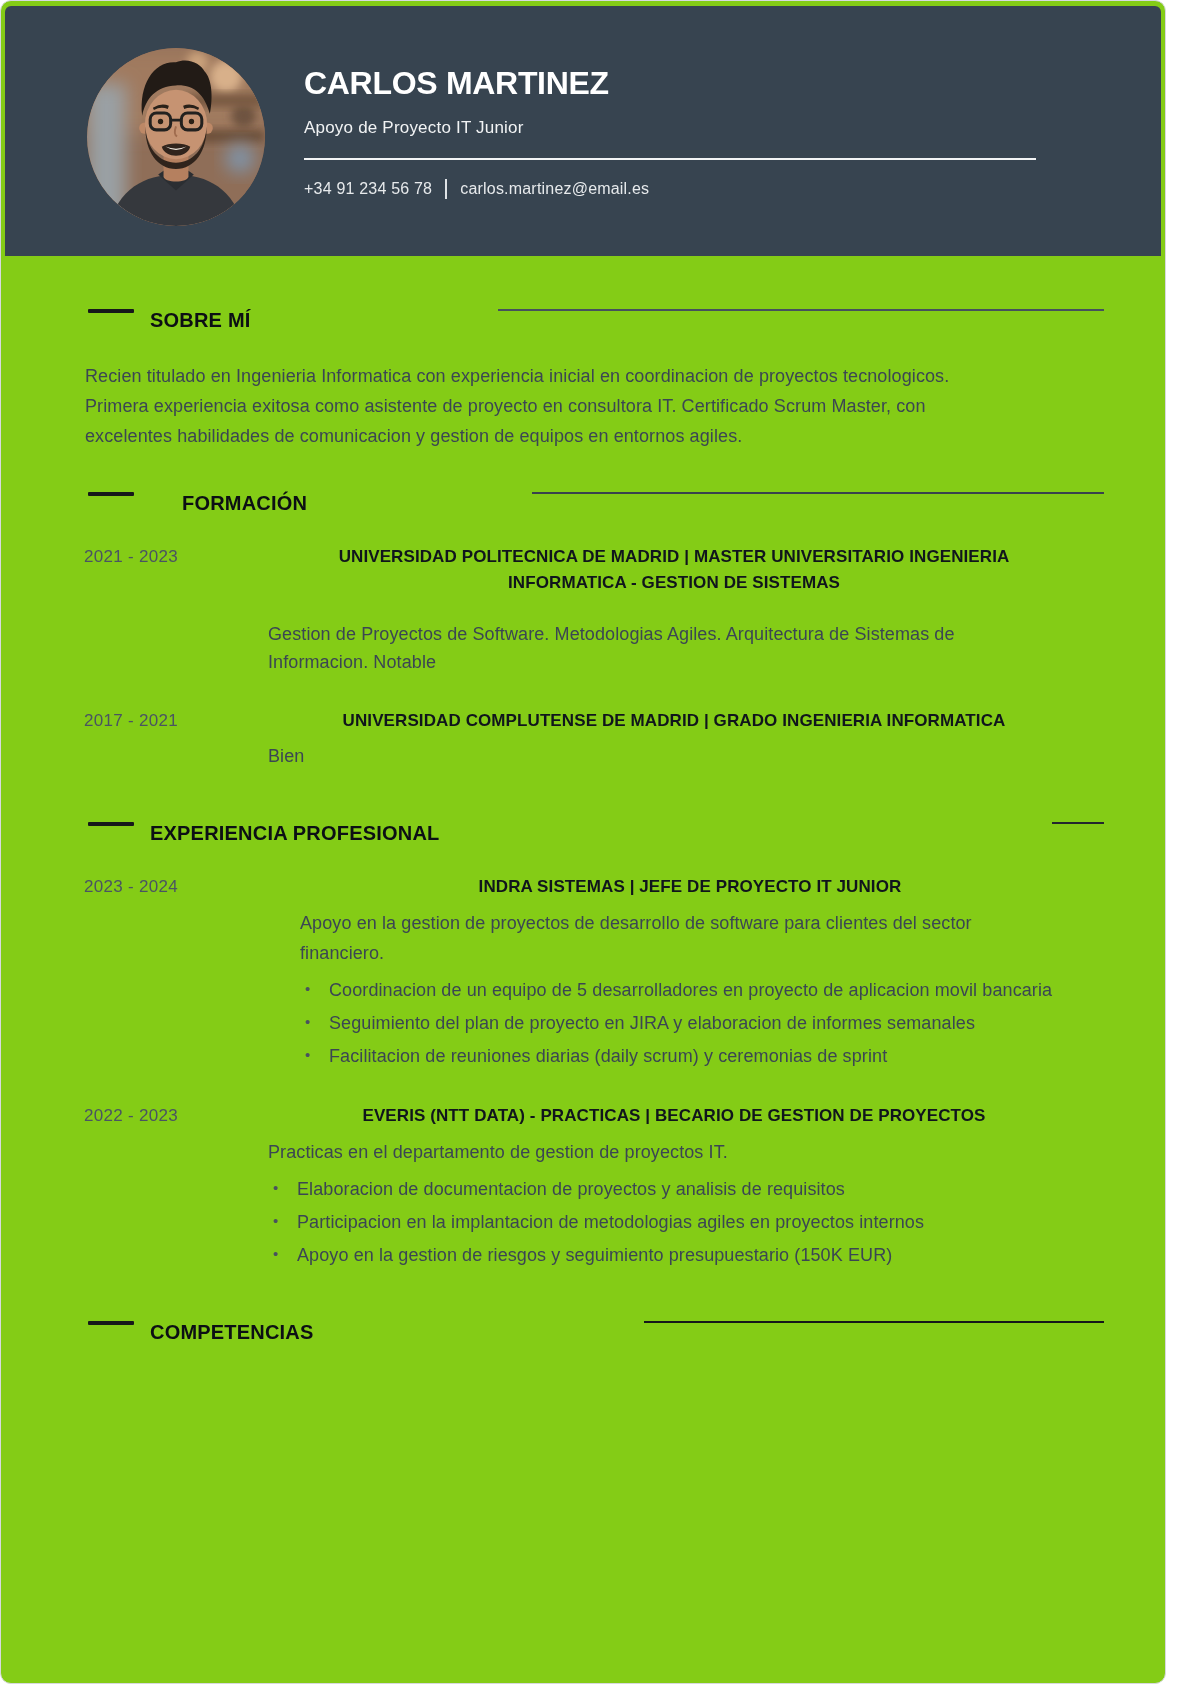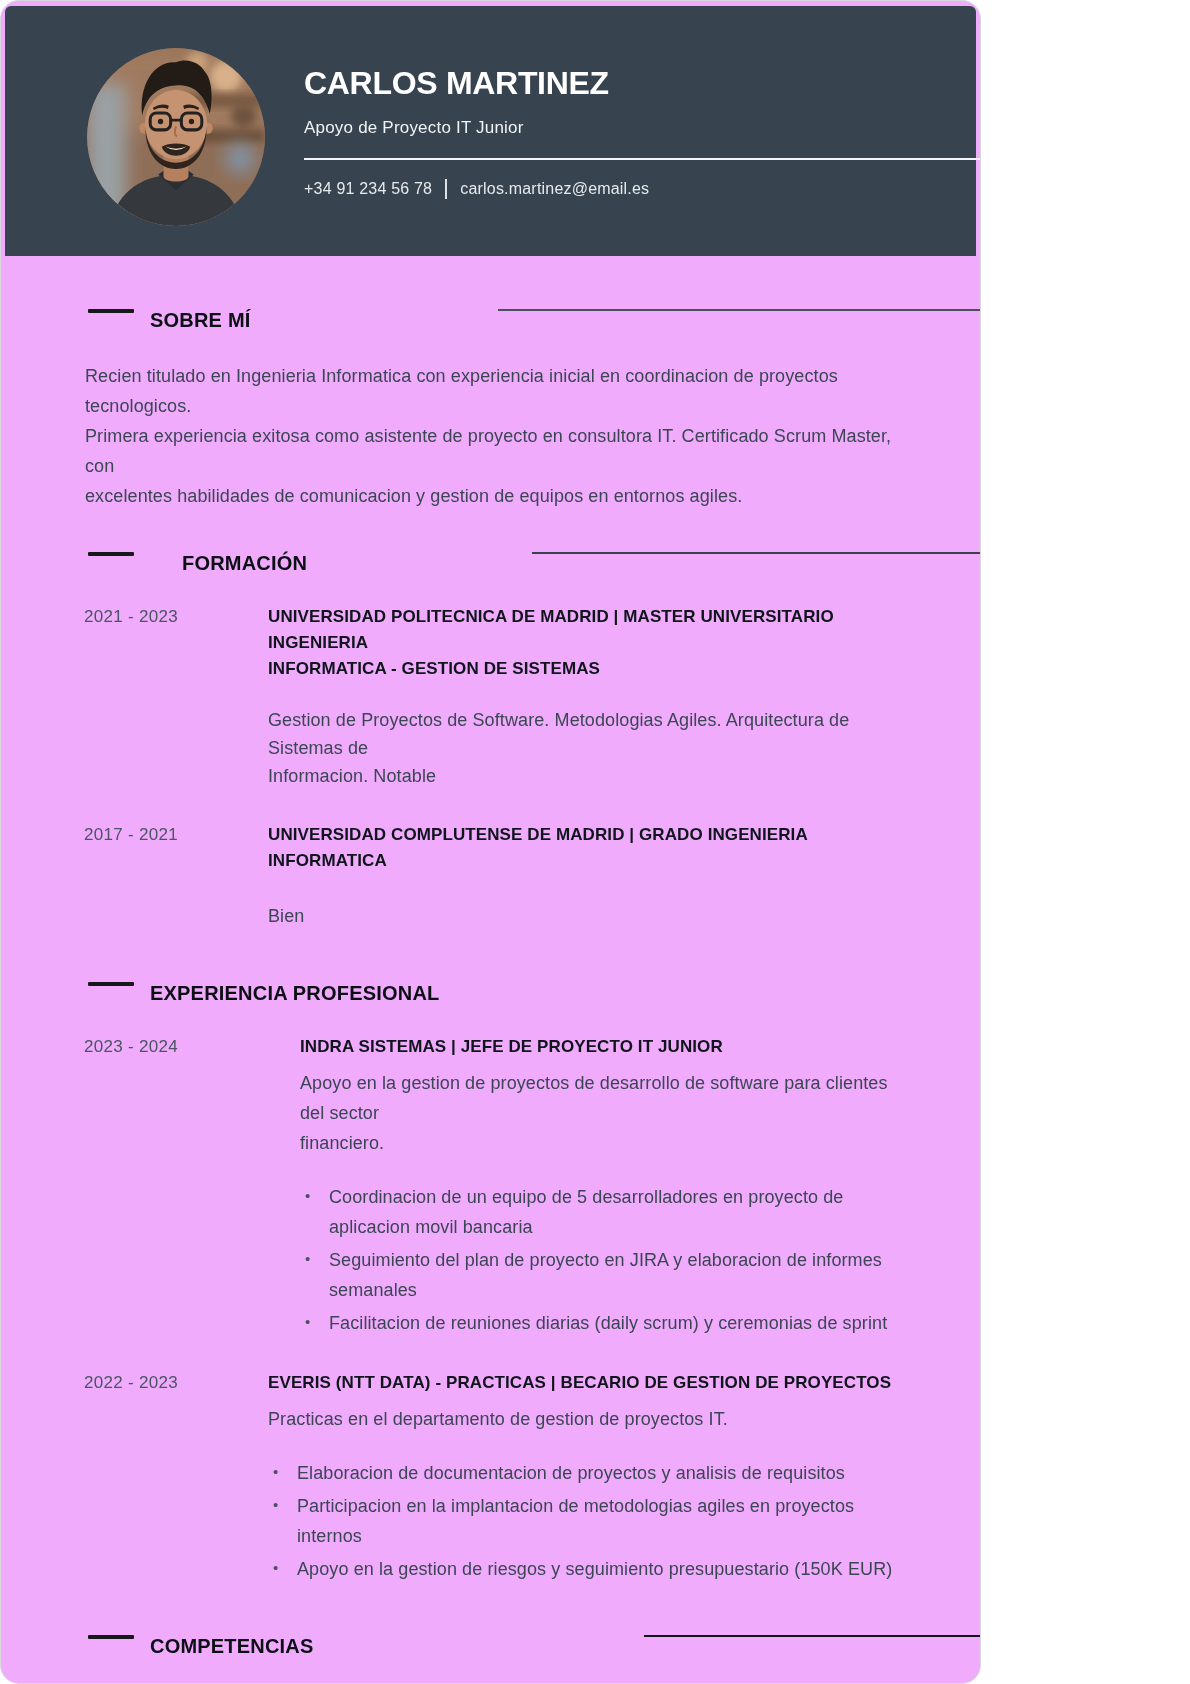--- a/index.html
+++ b/index.html
@@ -4,24 +4,24 @@
 <style>
   * { margin: 0; padding: 0; box-sizing: border-box; }
   html, body { background: #ffffff; }
   body {
     width: 1190px; height: 1684px;
     font-family: "Liberation Sans", "DejaVu Sans", sans-serif;
     color: #3b4653;
     overflow: hidden;
   }
   .page {
-    width: 981px; height: 1684px;
-    background: #f0abfc;
+    width: 1166px; height: 1684px;
+    background: #84cc16;
     border: 1px solid #d7d9de;
-    border-radius: 19px;
+    border-radius: 11px;
     overflow: hidden;
     position: relative;
   }
 
   
   .header {
     position: relative;
     margin: 5px 4px 0 4px;
     height: 250px;
     background: #374450;
@@ -116,43 +116,43 @@
     color: #4a5462;
     letter-spacing: 0.3px;
   }
   .entry-body { flex: 1; margin-right: 85px; }
   .entry-title {
     font-size: 17px; line-height: 26px;
     font-weight: 700;
     color: #10151c;
     letter-spacing: 0.1px;
   }
-  .entry-title span { display: block; }
+  .entry-title span { display: block; text-align: center; }
   .entry-desc {
     font-size: 18px; line-height: 28px;
     letter-spacing: 0.1px;
     color: #3b4653;
   }
   .entry-desc span { display: block; }
 
   .edu-entry-1 { margin-top: 24px; }
   .edu-entry-1 .entry-desc { margin-top: 24px; }
   .edu-entry-2 { margin-top: 32px; }
-  .edu-entry-2 .entry-desc { margin-top: 28px; }
+  .edu-entry-2 .entry-desc { margin-top: 8px; }
 
   .job-entry-1 { margin-top: 24px; gap: 32px; }
   .job-entry-2 { margin-top: 29px; }
   .job-summary {
     margin-top: 8px;
     font-size: 18px; line-height: 30px;
     letter-spacing: 0.1px;
     color: #3b4653;
   }
   .job-summary span { display: block; }
-  .job-bullets { margin-top: 24px; list-style: none; }
+  .job-bullets { margin-top: 7px; list-style: none; }
   .job-bullets li {
     position: relative;
     padding-left: 29px;
     font-size: 18px; line-height: 30px;
     letter-spacing: 0.1px;
     color: #3b4653;
     margin-bottom: 3px;
   }
   .job-bullets li::before {
     content: "•";

